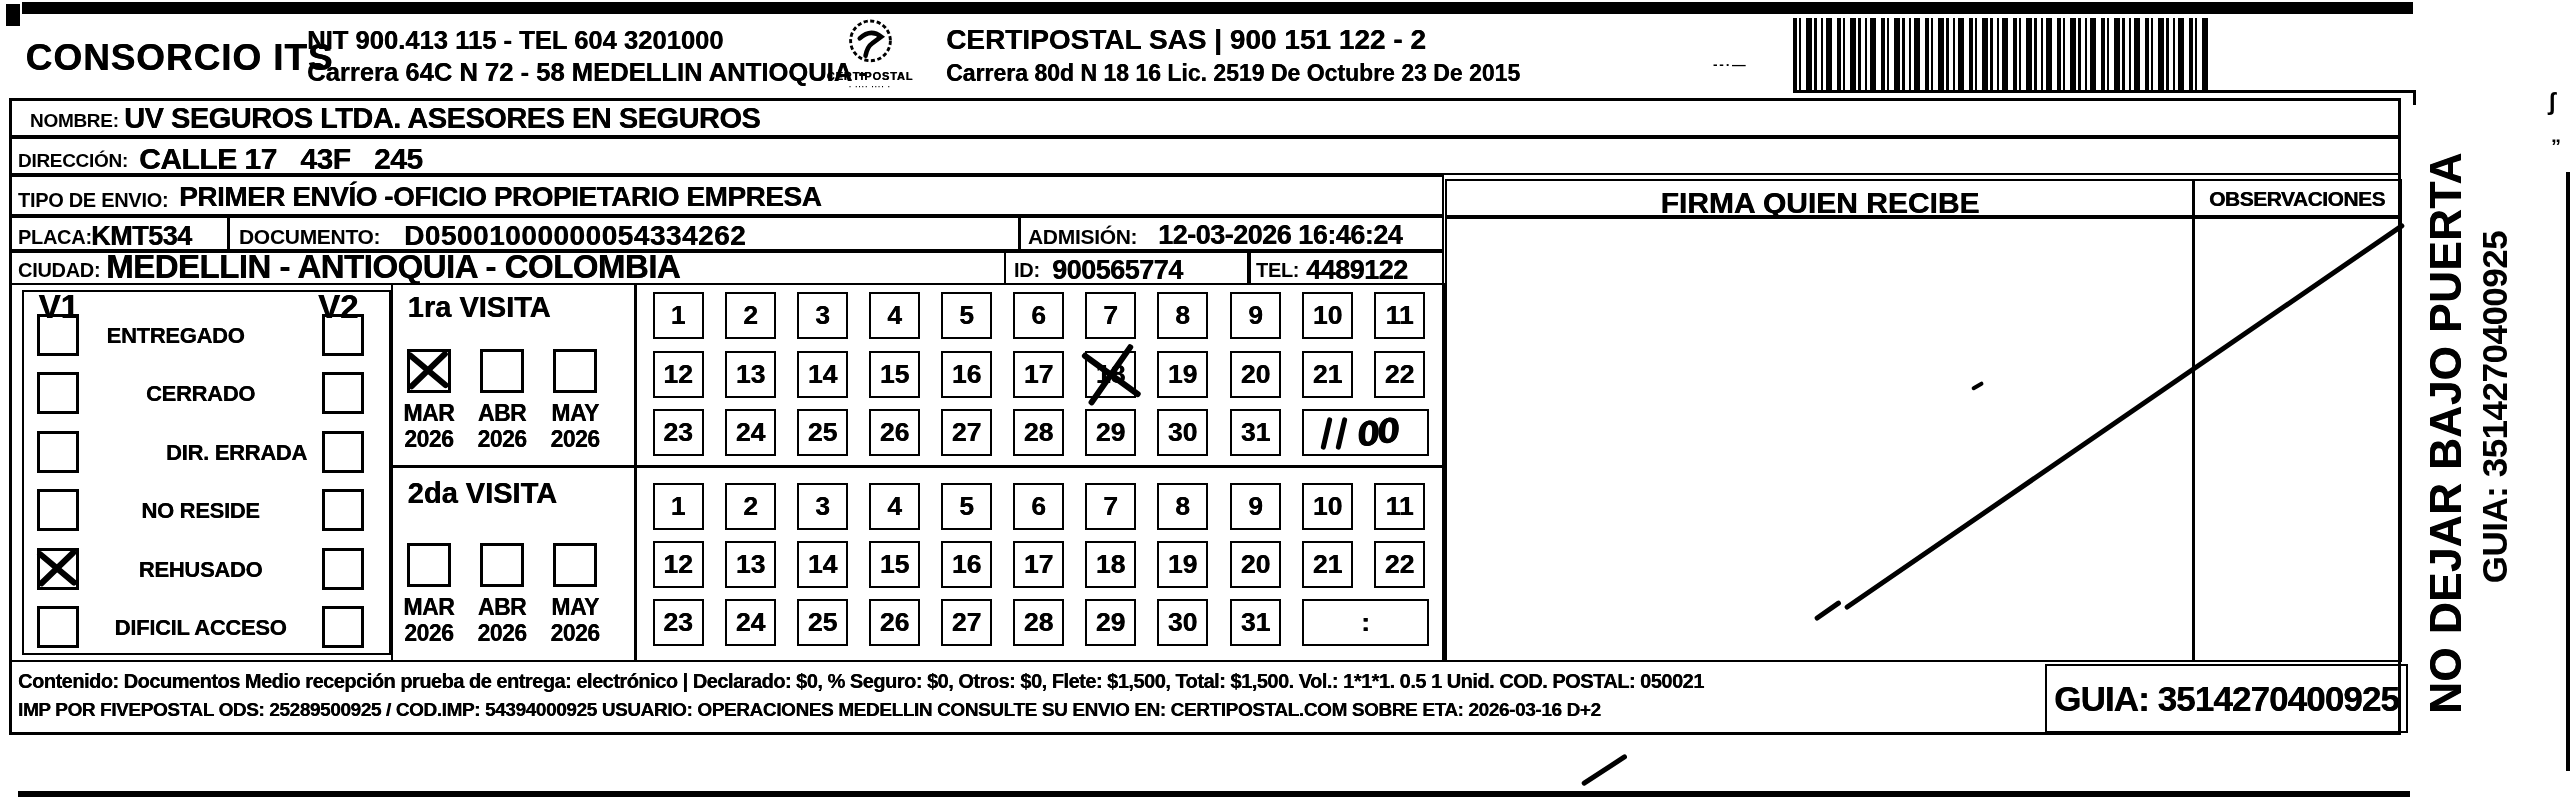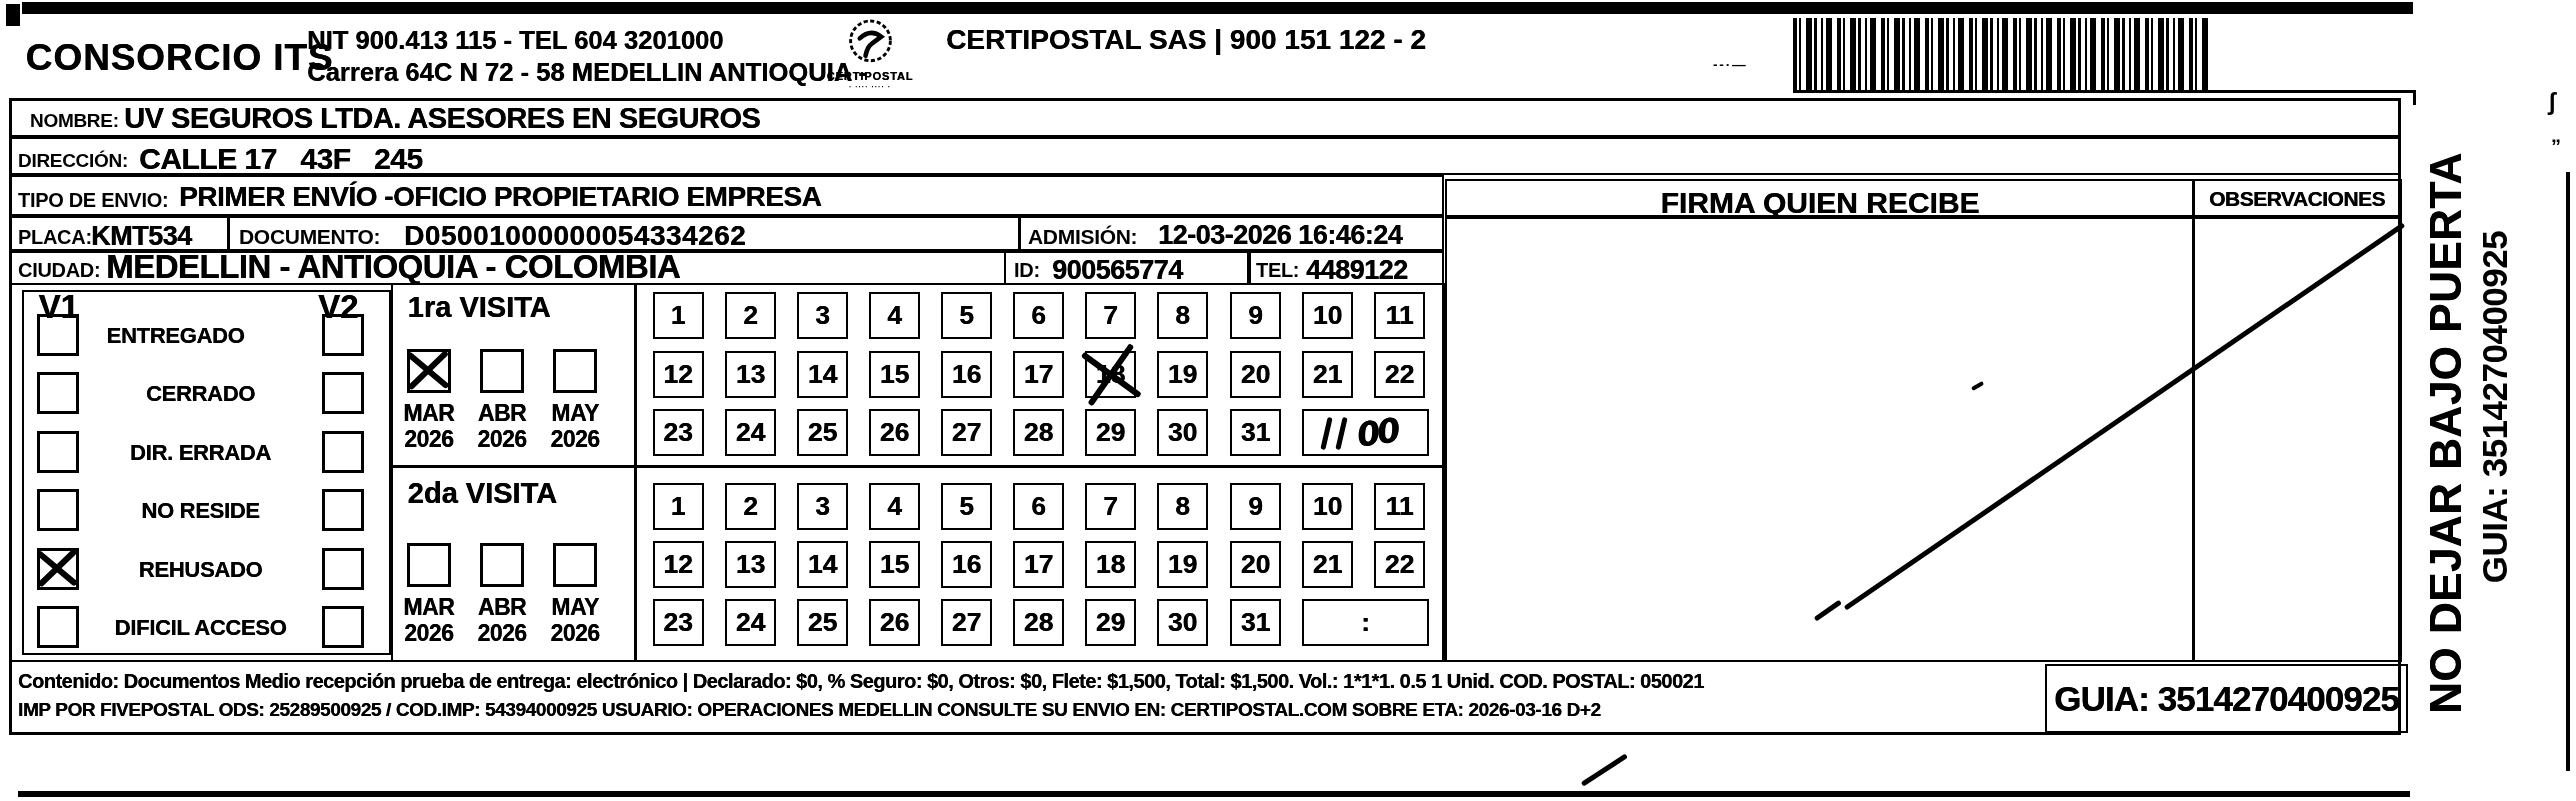--- a/index.html
+++ b/index.html
@@ -51,20 +51,21 @@
   <div class="abs" style="left:820px;top:16.4px;width:100px;text-align:center;">
     <svg width="53" height="53" viewBox="0 0 64 64" style="display:block;margin:0 auto;">
       <circle cx="32" cy="30" r="24" fill="none" stroke="#000" stroke-width="3.5" stroke-dasharray="5 3"></circle>
       <path d="M19 27 q13 -12 26 -2 l-11 8 q-6 4 -8 15" fill="none" stroke="#000" stroke-width="5.5" stroke-linecap="round"></path>
     </svg>
     <div style="font-size:11px;font-weight:700;letter-spacing:0.9px;margin-top:0.9px;text-shadow:0.4px 0 0 #000;">CERTIPOSTAL</div>
     <div style="font-size:7.3px;font-weight:700;letter-spacing:0.9px;">· ···· ···· ·</div>
   </div>
 
   <div class="abs" style="left:946px;top:24px;font-size:28px;font-weight:700;text-shadow:0.4px 0 0 #000;">CERTIPOSTAL SAS | 900 151 122 - 2</div>
+  <div class="abs" style="left:946px;top:60px;font-size:23px;font-weight:700;text-shadow:0.4px 0 0 #000;">Carrera 80d N 18 16  Lic. 2519 De Octubre 23 De 2015</div>
   <div class="abs" style="left:1713px;top:57px;font-size:13.7px;font-weight:700;letter-spacing:1.8px;">--·—</div>
 
   <div class="barcode" style="left:1793px;top:18px;width:415px;height:73px;"></div>
   <div class="bar" style="left:1793px;top:90px;width:622px;height:2.7px;"></div>
   <div class="bar" style="left:2413px;top:90px;width:2.7px;height:14.6px;"></div>
 
   <div class="box thick" style="left:9px;top:98px;width:2392px;height:637px;"></div>
 
   <div class="box" style="left:9px;top:98px;width:2392px;height:39px;"></div>
   <span class="abs lbl" style="left:30px;top:110px;font-size:19px;">NOMBRE:</span>
@@ -103,21 +104,21 @@
   <div class="box" id="status-box" style="left:22px;top:290px;width:369px;height:365px;">
     <span class="abs" style="left:14.6px;top:-3.7px;font-size:33px;font-weight:700;text-shadow:0.5px 0 0 #000;">V1</span>
     <span class="abs" style="left:294px;top:-3.7px;font-size:33px;font-weight:700;text-shadow:0.5px 0 0 #000;">V2</span>
   <div class="cb" style="left: 12.8px; top: 22px;"></div>
       <div class="slab" style="left: 55px; top: 31px; width: 193px;">ENTREGADO</div>
       <div class="cb" style="left: 298px; top: 22px;"></div>
       <div class="cb" style="left: 12.8px; top: 80px;"></div>
       <div class="slab" style="left: 55px; top: 89px; width: 243px;">CERRADO</div>
       <div class="cb" style="left: 298px; top: 80px;"></div>
       <div class="cb" style="left: 12.8px; top: 139px;"></div>
-      <div class="slab" style="left: 55px; top: 148px; width: 243px;">DIR. ERRADA</div>
+      <div class="slab" style="left: 55px; top: 148px; width: 243px; padding-left: 36px;">DIR. ERRADA</div>
       <div class="cb" style="left: 298px; top: 139px;"></div>
       <div class="cb" style="left: 12.8px; top: 197px;"></div>
       <div class="slab" style="left: 55px; top: 206px; width: 243px;">NO RESIDE</div>
       <div class="cb" style="left: 298px; top: 197px;"></div>
       <div class="cb" style="left: 12.8px; top: 256px;">
         <div class="xm"></div>
       </div>
       <div class="slab" style="left: 55px; top: 265px; width: 243px;">REHUSADO</div>
       <div class="cb" style="left: 298px; top: 256px;"></div>
       <div class="cb" style="left: 12.8px; top: 314px;"></div>

